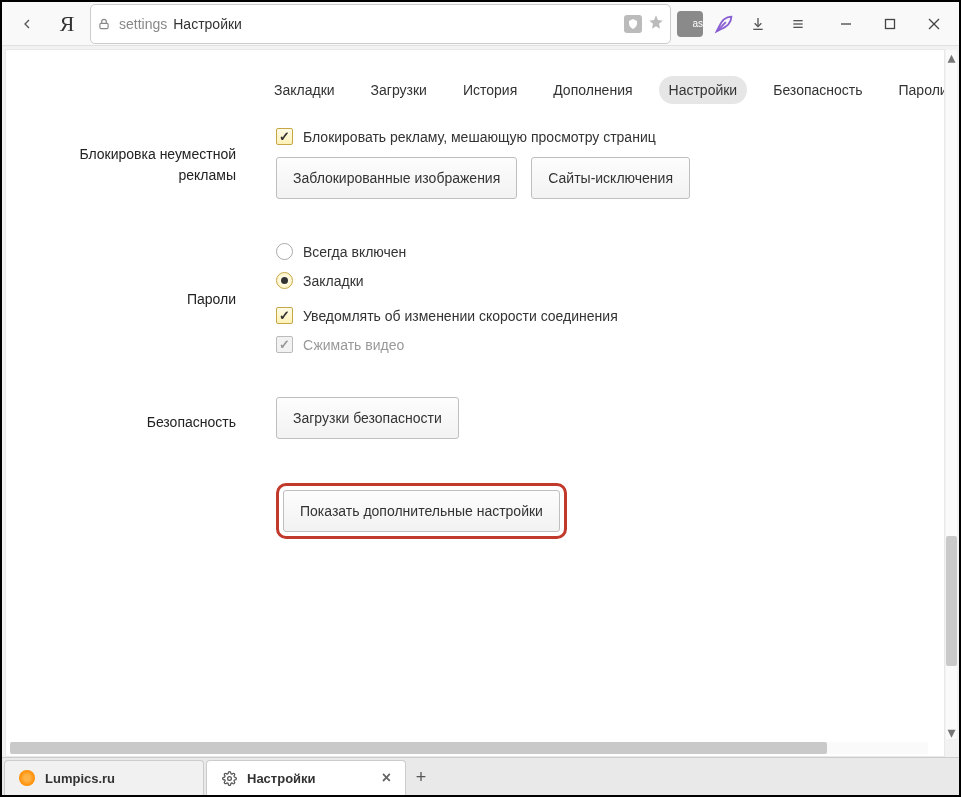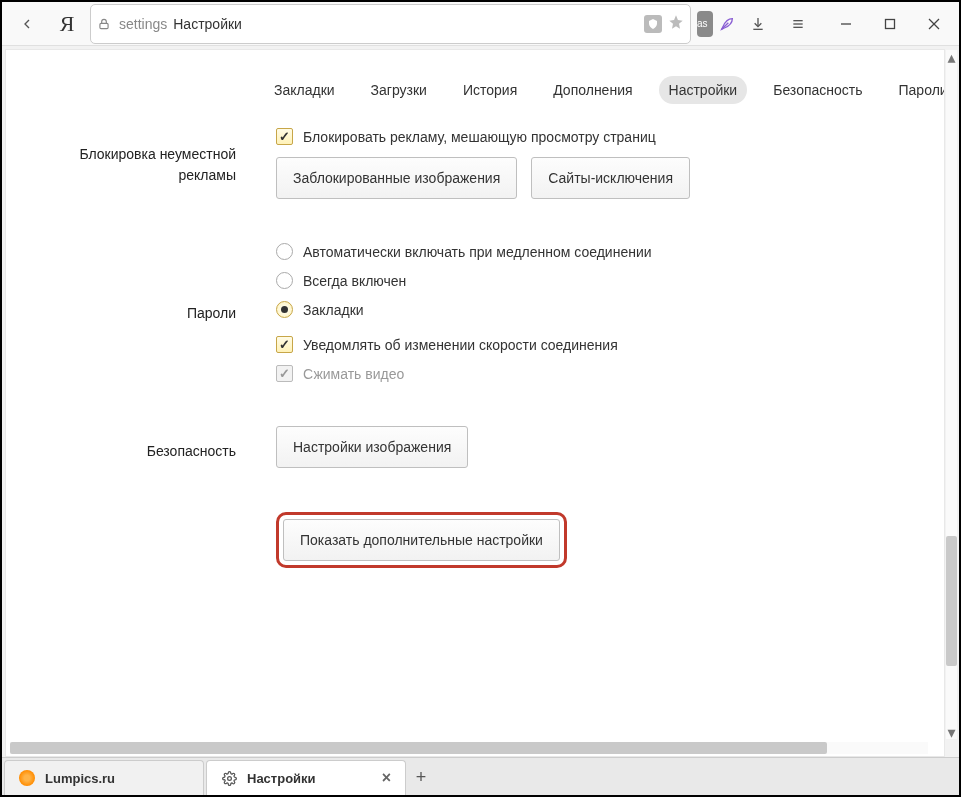--- a/index.html
+++ b/index.html
@@ -51,21 +51,21 @@
   .addr-text { font-size: 14px; color: #222; display: flex; gap: 6px; align-items: center;}
   .addr-prefix { color: #888; }
   .addr-title { color: #333; font-weight: 400;}
   .addr-right { margin-left: auto; display:flex; gap:6px; align-items:center; }
   .addr-badge {
     background:#bbb; color:#fff; font-size:12px; font-weight:bold;
     width:18px; height:18px; border-radius:3px;
     display:flex; align-items:center; justify-content:center;
   }
   .star { color:#bbb; }
-  .ext-icon { width:16px; height:26px; border-radius:4px; display:flex; align-items:center; justify-content:flex-start; }
+  .ext-icon { width:26px; height:26px; border-radius:4px; display:flex; align-items:center; justify-content:flex-end; }
   .ext-lastfm { background:#8a8a8a; color:#fff; font-size:10px; }
   .feather-icon svg { width:22px; height:22px; }
   .win-ctrls { display:flex; gap:10px; margin-left:8px; }
   .win-btn { width:34px; height:30px; display:flex; align-items:center; justify-content:center; color:#444; }
   .win-btn svg { width:12px; height:12px; }
 
   
   .content-wrap {
     flex:1;
     background:#f2f2f2;
@@ -326,45 +326,41 @@
             <div class="btn">Сайты-исключения</div>
           </div>
         </div>
       </div>
 
       <div class="section">
         <div class="sec-label">Пароли</div>
         <div class="sec-body">
           <div class="row">
             <span class="radio"></span>
-            <span>Автоматически включать при медленном соединении</span>
-          </div>
-          <div class="row">
-            <span class="radio"></span>
             <span>Всегда включен</span>
           </div>
           <div class="row">
             <span class="radio yellow selected"></span>
             <span>Закладки</span>
           </div>
           <div class="row" style="margin-top:18px;">
             <span class="checkbox checked"></span>
             <span>Уведомлять об изменении скорости соединения</span>
           </div>
           <div class="row last">
             <span class="checkbox gray checked"></span>
             <span class="disabled-text">Сжимать видео</span>
           </div>
         </div>
       </div>
 
       <div class="section">
         <div class="sec-label" style="padding-top:8px;">Безопасность</div>
         <div class="sec-body">
-          <div class="btn">Настройки изображения</div>
+          <div class="btn">Загрузки безопасности</div>
         </div>
       </div>
 
       <div class="section" style="padding-bottom:30px;">
         <div class="sec-label"></div>
         <div class="sec-body">
           <span class="highlight-wrap">
             <span class="btn">Показать дополнительные настройки</span>
           </span>
         </div>

